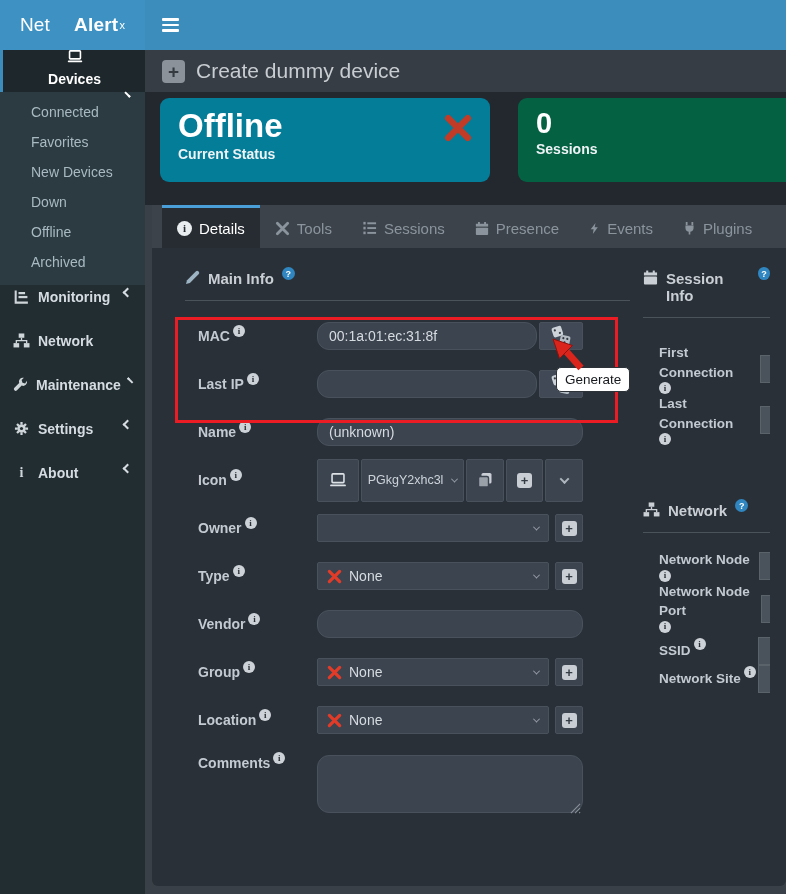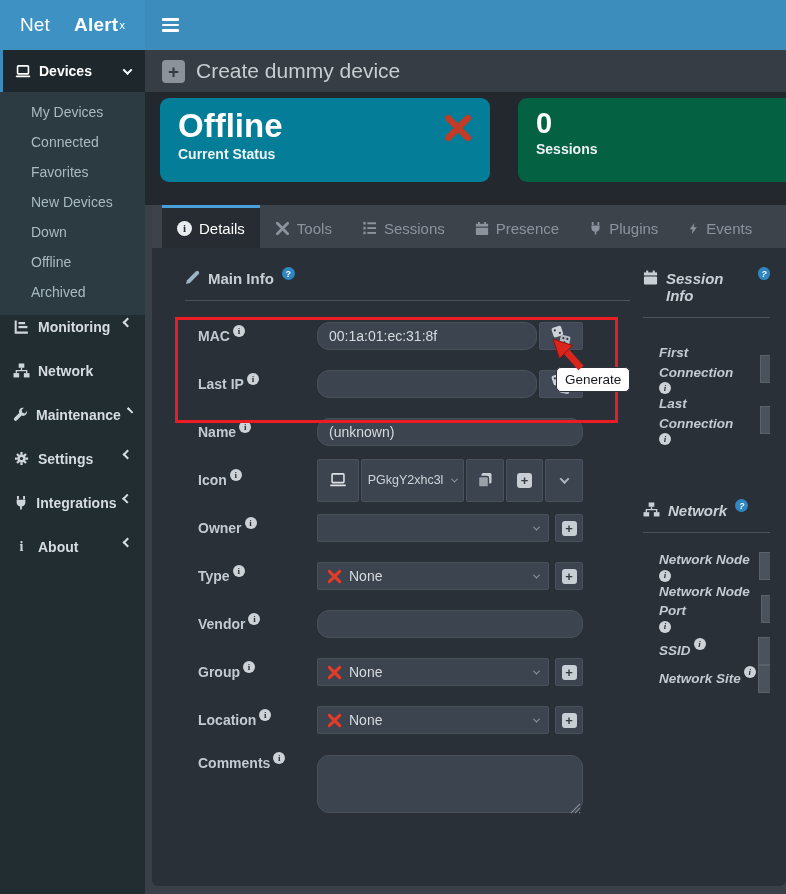--- a/index.html
+++ b/index.html
@@ -21,21 +21,21 @@
     position:absolute; left:145px; right:0; top:0; height:50px; background:#3c8dbc;
     display:flex; align-items:center; padding-left:17px;
   }
   .hamburger { width:17px; display:flex; flex-direction:column; gap:3px; cursor:pointer; }
   .hamburger i { display:block; height:2.5px; background:#fff; border-radius:1px; }
   
   .sidebar { position:absolute; left:0; top:50px; bottom:0; width:145px; background:#222d32; }
   .side-active {
     height:42px; background:#1e282c; border-left:3px solid #3c8dbc;
     display:flex; align-items:center; gap:8px; padding:0 10px 0 11px;
-    color:#fff; font-weight:bold; font-size:14px; cursor:pointer;
+    color:#fff; font-weight:bold; font-size:14px; cursor:pointer;flex-direction:column;
   }
   .side-active .chev { margin-left:auto; margin-right:4px; }
   .submenu { background:#2c3b41; padding:5px 0 8px; }
   .submenu-item {
     height:30px; line-height:30px; padding-left:31px;
     color:#a9bac2; font-size:14px; cursor:pointer;
   }
   .side-item {
     height:44px; display:flex; align-items:flex-start; gap:8px; padding:0 12px 0 13px;
     color:#d6dde2; font-size:14px; font-weight:bold; cursor:pointer;
@@ -72,21 +72,21 @@
     display:flex; padding-left:10px; }
   .tab { display:flex; align-items:center; gap:7px; padding:0 15px; font-size:15px;
     color:#8b949d; border-top:3px solid transparent; cursor:pointer; }
   .tab.active { background:#272c32; border-top-color:#4a9fd8; color:#fff; }
   .ico-info-white { width:15px; height:15px; border-radius:50%; background:#e9edf0; color:#272c32;
     font-size:11px; font-weight:bold; display:flex; align-items:center; justify-content:center; font-family:"Liberation Serif",serif; }
   
   .panel { position:absolute; left:7px; right:0; top:198px; bottom:8px; background:#2a3037;
     border-radius:0 0 6px 6px; display:flex; }
   .col-left { width:478px; padding:22px 0 0 33px; }
-  .col-right { flex:1; padding:22px 16px 0 13px;font-style:italic; }
+  .col-right { flex:1; padding:22px 16px 0 13px; }
   .sec-head { display:flex; align-items:flex-start; gap:8px; color:#c9cfd5; font-weight:bold; font-size:15px; }
   .sec-head .q { margin-top:-3px; }
   .ico-q { display:inline-flex; width:13px; height:13px; border-radius:50%; background:#2f86c1; color:#fff;
     font-size:9px; font-weight:bold; align-items:center; justify-content:center; }
   .ico-i { display:inline-flex; width:12px; height:12px; border-radius:50%; background:#ccd2d7; color:#2b3036;
     font-size:9px; font-weight:bold; align-items:center; justify-content:center;
     font-family:"Liberation Serif",serif; margin-top:-3px; }
   hr.div { border:none; border-top:1px solid #4a525a; margin-top:13px; }
   
   .fields { margin-top:11px; }
@@ -153,21 +153,20 @@
     <span class="sicon">
       <svg width="16" height="13" viewBox="0 0 20 16">
           <rect x="3.2" y="1" width="13.6" height="10" rx="1" fill="none" stroke="#fff" stroke-width="2"></rect>
           <rect x="1" y="13" width="18" height="2.2" rx="1" fill="#fff"></rect>
         </svg>
     </span>
     <span>Devices</span>
     <span class="chev down"></span>
   </div>
   <div class="submenu">
-    <div class="submenu-item">My Devices</div>
     <div class="submenu-item">Connected</div>
     <div class="submenu-item">Favorites</div>
     <div class="submenu-item">New Devices</div>
     <div class="submenu-item">Down</div>
     <div class="submenu-item">Offline</div>
     <div class="submenu-item">Archived</div>
   </div>
   <div class="side-item" style="margin-top:4px">
     <span class="sicon">
       <svg width="15" height="15" viewBox="0 0 16 16">
@@ -206,30 +205,20 @@
             <path d="M8 1v3M8 12v3M1 8h3M12 8h3M3.2 3.2l2 2M10.8 10.8l2 2M12.8 3.2l-2 2M5.2 10.8l-2 2"></path>
           </g>
           <circle cx="8" cy="8" r="4.3" fill="currentColor"></circle>
           <circle cx="8" cy="8" r="1.7" fill="#222d32"></circle>
         </svg>
     </span>
     <span>Settings</span>
     <span class="chev left"></span>
   </div>
   <div class="side-item">
-    <span class="sicon">
-      <svg width="14" height="15" viewBox="0 0 16 16">
-          <path d="M4.5 0.5v4M11.5 0.5v4" stroke="currentColor" stroke-width="2.2"></path>
-          <path d="M3 4.8h10v2.8a5 5 0 0 1-4 4.9V16H7v-3.5a5 5 0 0 1-4-4.9Z" fill="currentColor"></path>
-        </svg>
-    </span>
-    <span>Integrations</span>
-    <span class="chev left"></span>
-  </div>
-  <div class="side-item">
     <span class="sicon" style="font-family:'Liberation Serif',serif;font-weight:bold;font-size:14px;">i</span>
     <span>About</span>
     <span class="chev left"></span>
   </div>
 </div>
 
 <div class="content">
 
   <div class="band-header">
     <span class="plus-square-lg">+</span>
@@ -286,34 +275,34 @@
             <rect x="3.4" y="0.6" width="2.2" height="3.2" fill="currentColor"></rect>
             <rect x="10.4" y="0.6" width="2.2" height="3.2" fill="currentColor"></rect>
             <rect x="1" y="2.6" width="14" height="3.2" fill="currentColor"></rect>
             <rect x="1" y="7" width="14" height="8.4" rx="1" fill="currentColor"></rect>
           </svg>
       </span>
       <span>Presence</span>
     </div>
     <div class="tab">
       <span>
+        <svg width="11" height="15" viewBox="0 0 16 16">
+            <path d="M9.5 0L2.5 9.2h4.2L5.6 16l7.2-10h-4.6Z" fill="currentColor"></path>
+          </svg>
+      </span>
+      <span>Events</span>
+    </div>
+    <div class="tab">
+      <span>
         <svg width="13" height="14" viewBox="0 0 16 16">
             <path d="M4.5 0.5v4M11.5 0.5v4" stroke="currentColor" stroke-width="2.2"></path>
             <path d="M3 4.8h10v2.8a5 5 0 0 1-4 4.9V16H7v-3.5a5 5 0 0 1-4-4.9Z" fill="currentColor"></path>
           </svg>
       </span>
       <span>Plugins</span>
-    </div>
-    <div class="tab">
-      <span>
-        <svg width="11" height="15" viewBox="0 0 16 16">
-            <path d="M9.5 0L2.5 9.2h4.2L5.6 16l7.2-10h-4.6Z" fill="currentColor"></path>
-          </svg>
-      </span>
-      <span>Events</span>
     </div>
   </div>
 
   <div class="panel">
 
     <div class="anno-rect"></div>
     <span class="anno-cursor">
       <svg width="36" height="36" viewBox="0 0 36 36">
         <path d="M31 32L15 14" stroke="#d9251b" stroke-width="7"></path>
         <path d="M3 3L22.5 9.5L9.5 22.5Z" fill="#d9251b" stroke="#8f120e" stroke-width="1"></path>

